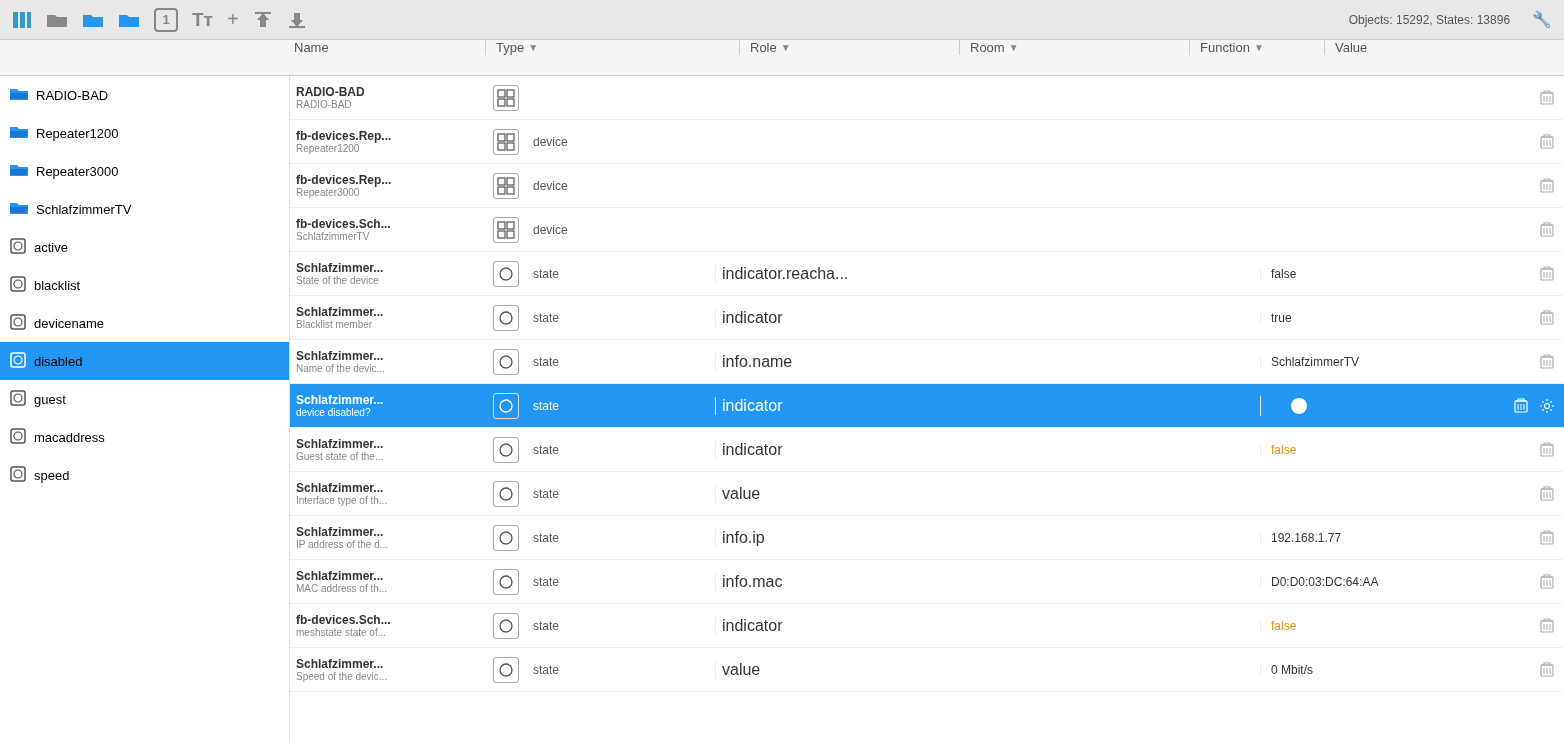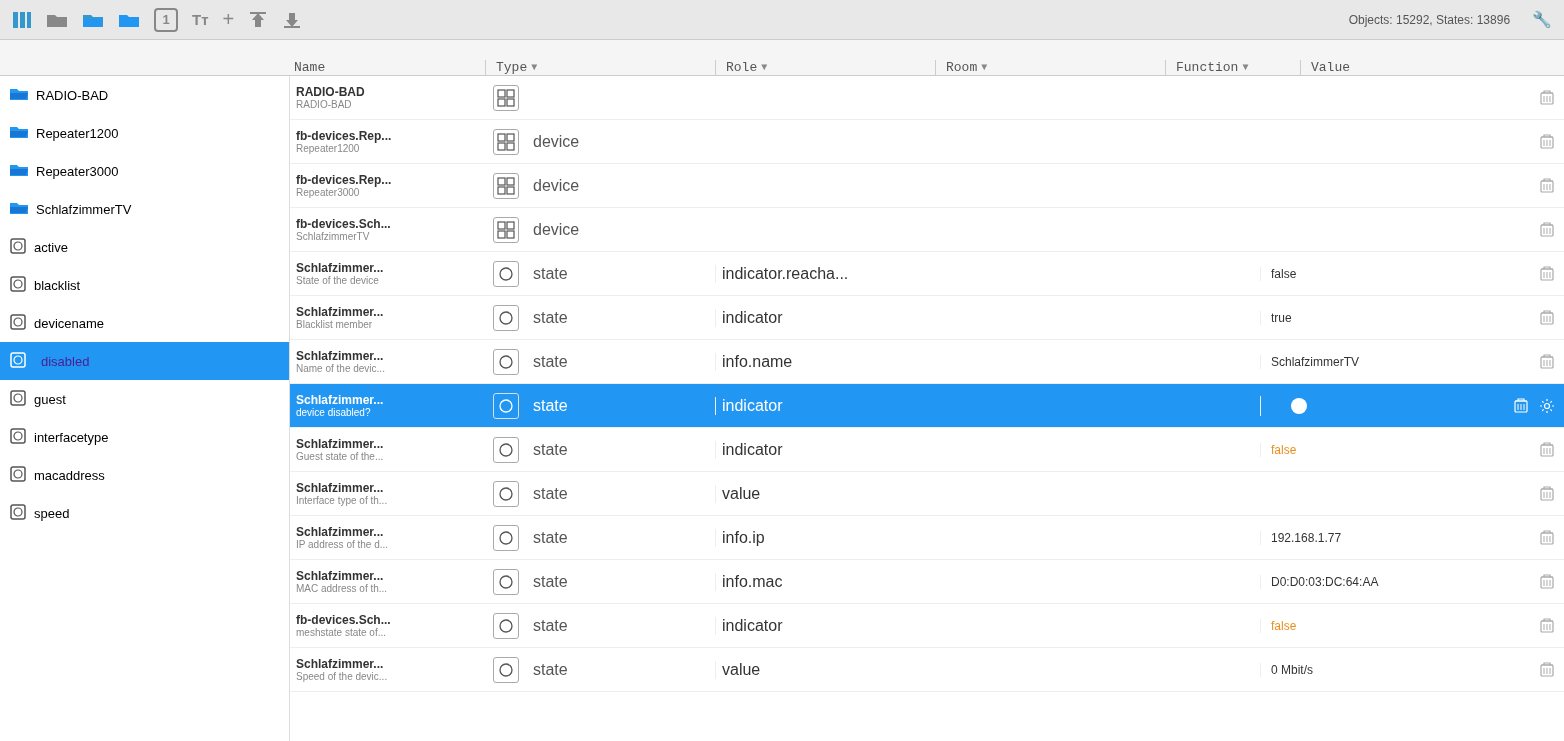--- a/index.html
+++ b/index.html
@@ -25,41 +25,40 @@
     .tb-objects {
       margin-left: auto;
       color: #555;
       font-size: 12px;
     }
     .tb-wrench { color: #888; font-size: 16px; margin-left: 8px; cursor: pointer; }
 
     
     #col-headers {
       display: flex;
-      align-items: flex-end;
+      align-items: flex-start;
       background: #f5f5f5;
       border-bottom: 1px solid #ccc;
       height: 36px;
-      font-family: Liberation Mono, monospace;
     }
     .col-left-spacer { width: 290px; flex-shrink: 0; }
     .col-header {
       display: flex;
       align-items: center;
       padding: 0 10px;
       font-size: 13px;
       color: #555;
       border-left: 1px solid #ccc;
       cursor: pointer;
       white-space: nowrap;
     }
     .col-header .chev { margin-left: 4px; font-size: 10px; color: #888; }
     .col-name { width: 195px; flex-shrink: 0; border-left: none; padding-left: 4px; }
     .col-type { width: 230px; flex-shrink: 0; }
-    .col-role { width: 180px; flex-shrink: 0; }
+    .col-role { width: 180px; flex-shrink: 0; margin-left: 24px; }
     .col-room { width: 230px; flex-shrink: 0; margin-left: 40px; }
     .col-function { width: 135px; flex-shrink: 0; }
     .col-value { flex: 1; }
 
     
     #main {
       display: flex;
       height: calc(100vh - 76px);
       overflow: hidden;
     }
@@ -72,21 +71,21 @@
       background: #fff;
       border-right: 1px solid #ddd;
     }
     .sidebar-item {
       display: flex;
       align-items: center;
       padding: 6px 10px;
       cursor: pointer;
       height: 38px;
     }
-    .sidebar-item.selected { background: #2196f3; color: #4c1d95; gap: 7px; }
+    .sidebar-item.selected { background: #2196f3; color: #000000; }
     .sidebar-item .si-icon { margin-right: 8px; font-size: 16px; color: #3d6b8c; flex-shrink: 0; }
     .sidebar-item.selected .si-icon { color: #fff; }
     .sidebar-item .si-label { font-size: 13px; font-weight: 500; }
     .sidebar-item.folder-open .si-icon { color: #2196f3; }
     .sidebar-item.state-item .si-icon { color: #555; font-size: 14px; }
     .sidebar-item.state-item.selected .si-icon { color: #fff; }
 
     
     #data-table {
       flex: 1;
@@ -130,21 +129,21 @@
       justify-content: center;
       font-size: 9px;
       color: #555;
     }
     .data-row.selected-row .type-icon-box { border-color: #ddd; color: #fff; }
 
     .cell-type-label {
       width: 188px;
       flex-shrink: 0;
       padding: 0 6px;
-      font-size: 16px;
+      font-size: 12px;
       color: #555;
     }
     .data-row.selected-row .cell-type-label { color: #fff; }
 
     .cell-role {
       width: 180px;
       flex-shrink: 0;
       padding: 0 6px;
       font-size: 16px;
       color: #333;
@@ -242,21 +241,21 @@
         <path d="M1 4h8l2 2h10v10H1z" fill="#3399cc"></path>
         <path d="M1 8h20l-2 8H1z" fill="#2196f3"></path>
       </svg>
   </span>
   <span class="tb-icon">
     <svg width="22" height="18" viewBox="0 0 22 18">
         <path d="M1 4h8l2 2h10v10H1z" fill="#2196f3"></path>
       </svg>
   </span>
   <span class="tb-icon gray" style="border:2px solid #888; border-radius:4px; width:24px; height:24px; display:flex; align-items:center; justify-content:center; font-size:13px; font-weight:bold;">1</span>
-  <span class="tb-icon gray" style="font-size:15px; font-weight:bold;">Tт</span>
+  <span class="tb-icon gray" style="font-size:19px; font-weight:bold;">Tт</span>
   <span class="tb-icon gray" style="font-size:20px;">+</span>
   <span class="tb-icon gray">
     <svg width="20" height="20" viewBox="0 0 20 20">
         <polygon points="10,3 16,10 13,10 13,17 7,17 7,10 4,10" fill="#888"></polygon>
         <rect x="2" y="2" width="16" height="2" fill="#888"></rect>
       </svg>
   </span>
   <span class="tb-icon gray">
     <svg width="20" height="20" viewBox="0 0 20 20">
         <polygon points="10,17 16,10 13,10 13,3 7,3 7,10 4,10" fill="#888"></polygon>
@@ -357,27 +356,20 @@
             <rect x="1" y="1" width="14" height="14" rx="2" fill="none" stroke="#555" stroke-width="1.5"></rect>
             <circle cx="8" cy="8" r="4" fill="none" stroke="#555" stroke-width="1.2"></circle>
           </svg></span>
         <span class="si-label">guest</span>
       </div>
       <div class="sidebar-item state-item">
         <span class="si-icon"><svg width="16" height="16" viewBox="0 0 16 16">
             <rect x="1" y="1" width="14" height="14" rx="2" fill="none" stroke="#555" stroke-width="1.5"></rect>
             <circle cx="8" cy="8" r="4" fill="none" stroke="#555" stroke-width="1.2"></circle>
           </svg></span>
-        <span class="si-label">interfacetype</span>
-      </div>
-      <div class="sidebar-item state-item">
-        <span class="si-icon"><svg width="16" height="16" viewBox="0 0 16 16">
-            <rect x="1" y="1" width="14" height="14" rx="2" fill="none" stroke="#555" stroke-width="1.5"></rect>
-            <circle cx="8" cy="8" r="4" fill="none" stroke="#555" stroke-width="1.2"></circle>
-          </svg></span>
         <span class="si-label">macaddress</span>
       </div>
       <div class="sidebar-item state-item">
         <span class="si-icon"><svg width="16" height="16" viewBox="0 0 16 16">
             <rect x="1" y="1" width="14" height="14" rx="2" fill="none" stroke="#555" stroke-width="1.5"></rect>
             <circle cx="8" cy="8" r="4" fill="none" stroke="#555" stroke-width="1.2"></circle>
           </svg></span>
         <span class="si-label">speed</span>
       </div>
     </div>

